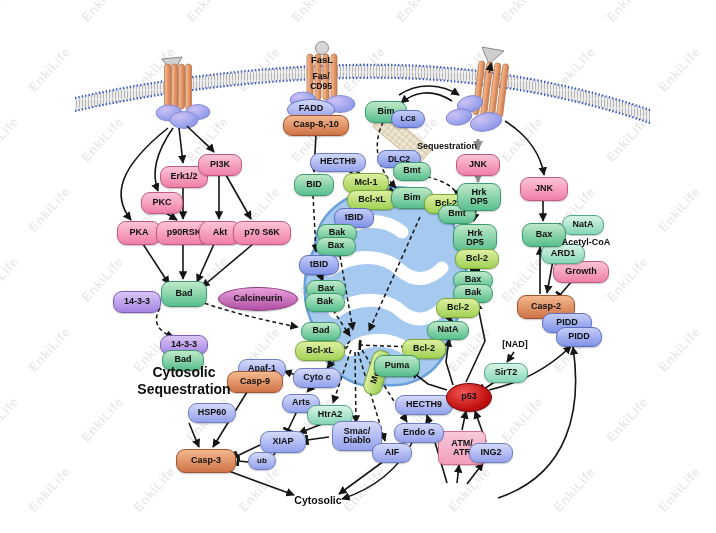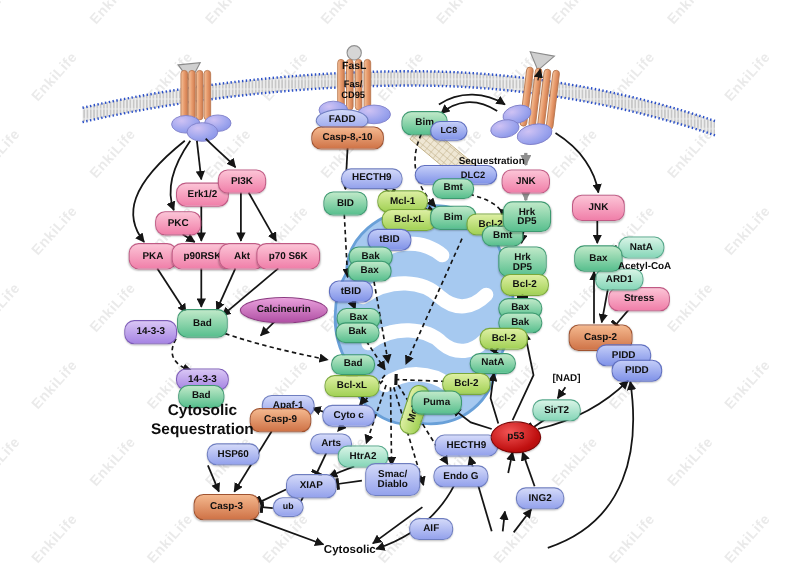--- a/index.html
+++ b/index.html
@@ -270,27 +270,29 @@
   <div id="nodes">
       <div class="node pink" style="left: 160px; top: 166px; width: 46px; height: 20px;">Erk1/2</div>
       <div class="node pink" style="left: 198px; top: 154px; width: 42px; height: 20px;">PI3K</div>
       <div class="node pink" style="left: 141px; top: 192px; width: 40px; height: 20px;">PKC</div>
       <div class="node pink" style="left: 117px; top: 221px; width: 42px; height: 22px;">PKA</div>
       <div class="node pink" style="left: 156px; top: 221px; width: 54px; height: 22px;">p90RSK</div>
       <div class="node pink" style="left: 199px; top: 221px; width: 40px; height: 22px;">Akt</div>
       <div class="node pink" style="left: 233px; top: 221px; width: 56px; height: 22px;">p70 S6K</div>
       <div class="node pink" style="left: 456px; top: 154px; width: 42px; height: 20px;">JNK</div>
       <div class="node pink" style="left: 520px; top: 177px; width: 46px; height: 22px;">JNK</div>
-      <div class="node pink" style="left: 553px; top: 261px; width: 54px; height: 20px;">Stress</div>
+      <div class="node pink" style="left: 553px; top: 261px; width: 54px; height: 20px;">Growth</div>
+      <div class="node pinkbox" style="left: 438px; top: 431px; width: 46px; height: 32px;">ATM/
+ATR</div>
       <div class="node lav ell" style="left: 287px; top: 98.5px; width: 46px; height: 19px;">FADD</div>
       <div class="node orange" style="left: 283px; top: 114.5px; width: 64px; height: 19px;">Casp-8,-10</div>
       <div class="node green" style="left: 294px; top: 174px; width: 38px; height: 20px;">BID</div>
       <div class="node green" style="left: 365px; top: 101px; width: 40px; height: 20px;">Bim</div>
       <div class="node blue" style="left: 391px; top: 110px; width: 32px; height: 16px; font-size: 8px;">LC8</div>
-      <div class="node blue" style="left: 377px; top: 150px; width: 42px; height: 16px; font-size: 8.5px; padding-left: 31px;">DLC2</div>
+      <div class="node blue" style="left: 377px; top: 150px; width: 42px; height: 16px; font-size: 8.5px;">DLC2</div>
       <div class="node green" style="left: 393px; top: 161.5px; width: 36px; height: 17px;">Bmt</div>
       <div class="node lav" style="left: 310px; top: 152.5px; width: 54px; height: 17px;">HECTH9</div>
       <div class="node ygreen" style="left: 343px; top: 173px; width: 44px; height: 18px;">Mcl-1</div>
       <div class="node ygreen" style="left: 347px; top: 190px; width: 48px; height: 18px;">Bcl-xL</div>
       <div class="node green" style="left: 391px; top: 187px; width: 40px; height: 20px;">Bim</div>
       <div class="node ygreen" style="left: 424px; top: 194px; width: 42px; height: 18px;">Bcl-2</div>
       <div class="node green" style="left: 438px; top: 204.5px; width: 36px; height: 17px;">Bmt</div>
       <div class="node blue" style="left: 334px; top: 208px; width: 38px; height: 18px;">tBID</div>
       <div class="node green" style="left: 317px; top: 223.5px; width: 38px; height: 17px;">Bak</div>
       <div class="node green" style="left: 316px; top: 236.5px; width: 38px; height: 17px;">Bax</div>
@@ -306,35 +308,35 @@
       <div class="node green" style="left: 453px; top: 283.5px; width: 38px; height: 17px;">Bak</div>
       <div class="node ygreen" style="left: 436px; top: 298px; width: 42px; height: 18px;">Bcl-2</div>
       <div class="node green" style="left: 427px; top: 320.5px; width: 40px; height: 17px;">NatA</div>
       <div class="node green" style="left: 301px; top: 321.5px; width: 38px; height: 17px;">Bad</div>
       <div class="node ygreen" style="left: 295px; top: 341px; width: 48px; height: 18px;">Bcl-xL</div>
       <div class="node ygreen" style="left: 402px; top: 339px; width: 42px; height: 18px;">Bcl-2</div>
       <div class="node ygreen" style="left: 354px; top: 362.5px; width: 44px; height: 17px; transform: rotate(-72deg);">Mcl-1</div>
       <div class="node green" style="left: 374px; top: 355px; width: 44px; height: 20px;">Puma</div>
       <div class="node green" style="left: 161px; top: 281px; width: 44px; height: 24px;">Bad</div>
       <div class="node purple" style="left: 113px; top: 291px; width: 46px; height: 20px;">14-3-3</div>
-      <div class="node magenta ell" style="left: 218px; top: 270px; width: 78px; height: 22px;">Calcineurin</div>
+      <div class="node magenta ell" style="left: 218px; top: 287px; width: 78px; height: 22px;">Calcineurin</div>
       <div class="node purple" style="left: 160px; top: 335px; width: 46px; height: 18px;">14-3-3</div>
       <div class="node green" style="left: 162px; top: 349.5px; width: 40px; height: 19px;">Bad</div>
       <div class="node lav" style="left: 156px; top: 403px; width: 46px; height: 18px; margin-left: 32px;">HSP60</div>
       <div class="node lav" style="left: 238px; top: 359px; width: 46px; height: 18px;">Apaf-1</div>
       <div class="node orange" style="left: 227px; top: 371px; width: 54px; height: 20px;">Casp-9</div>
       <div class="node lav" style="left: 293px; top: 368px; width: 46px; height: 18px;">Cyto c</div>
       <div class="node lav" style="left: 282px; top: 393.5px; width: 36px; height: 17px;">Arts</div>
       <div class="node teal" style="left: 307px; top: 405px; width: 44px; height: 18px;">HtrA2</div>
       <div class="node lav" style="left: 260px; top: 431px; width: 44px; height: 20px;">XIAP</div>
       <div class="node lav" style="left: 248px; top: 452px; width: 26px; height: 16px; font-size: 8px;">ub</div>
       <div class="node orange" style="left: 176px; top: 449px; width: 58px; height: 22px;">Casp-3</div>
       <div class="node lav" style="left: 332px; top: 421px; width: 48px; height: 28px;">Smac/
 Diablo</div>
-      <div class="node lav" style="left: 372px; top: 443px; width: 38px; height: 18px; margin-top: 28px;">AIF</div>
+      <div class="node lav" style="left: 372px; top: 443px; width: 38px; height: 18px;">AIF</div>
       <div class="node lav" style="left: 394px; top: 423px; width: 48px; height: 18px;">Endo G</div>
       <div class="node lav" style="left: 395px; top: 395px; width: 56px; height: 18px;">HECTH9</div>
       <div class="node red ell" style="left: 446px; top: 382.5px; width: 44px; height: 27px;">p53</div>
       <div class="node teal" style="left: 484px; top: 363px; width: 42px; height: 18px;">SirT2</div>
       <div class="node lav" style="left: 469px; top: 443px; width: 42px; height: 18px;">ING2</div>
       <div class="node teal" style="left: 541px; top: 208px; width: 42px; height: 18px; margin-top: 36px;">ARD1</div>
       <div class="node teal" style="left: 562px; top: 215px; width: 40px; height: 18px;">NatA</div>
       <div class="node green" style="left: 522px; top: 223px; width: 42px; height: 22px;">Bax</div>
       <div class="node orange" style="left: 517px; top: 295px; width: 56px; height: 22px;">Casp-2</div>
       <div class="node blue" style="left: 542px; top: 313px; width: 48px; height: 18px;">PIDD</div>

